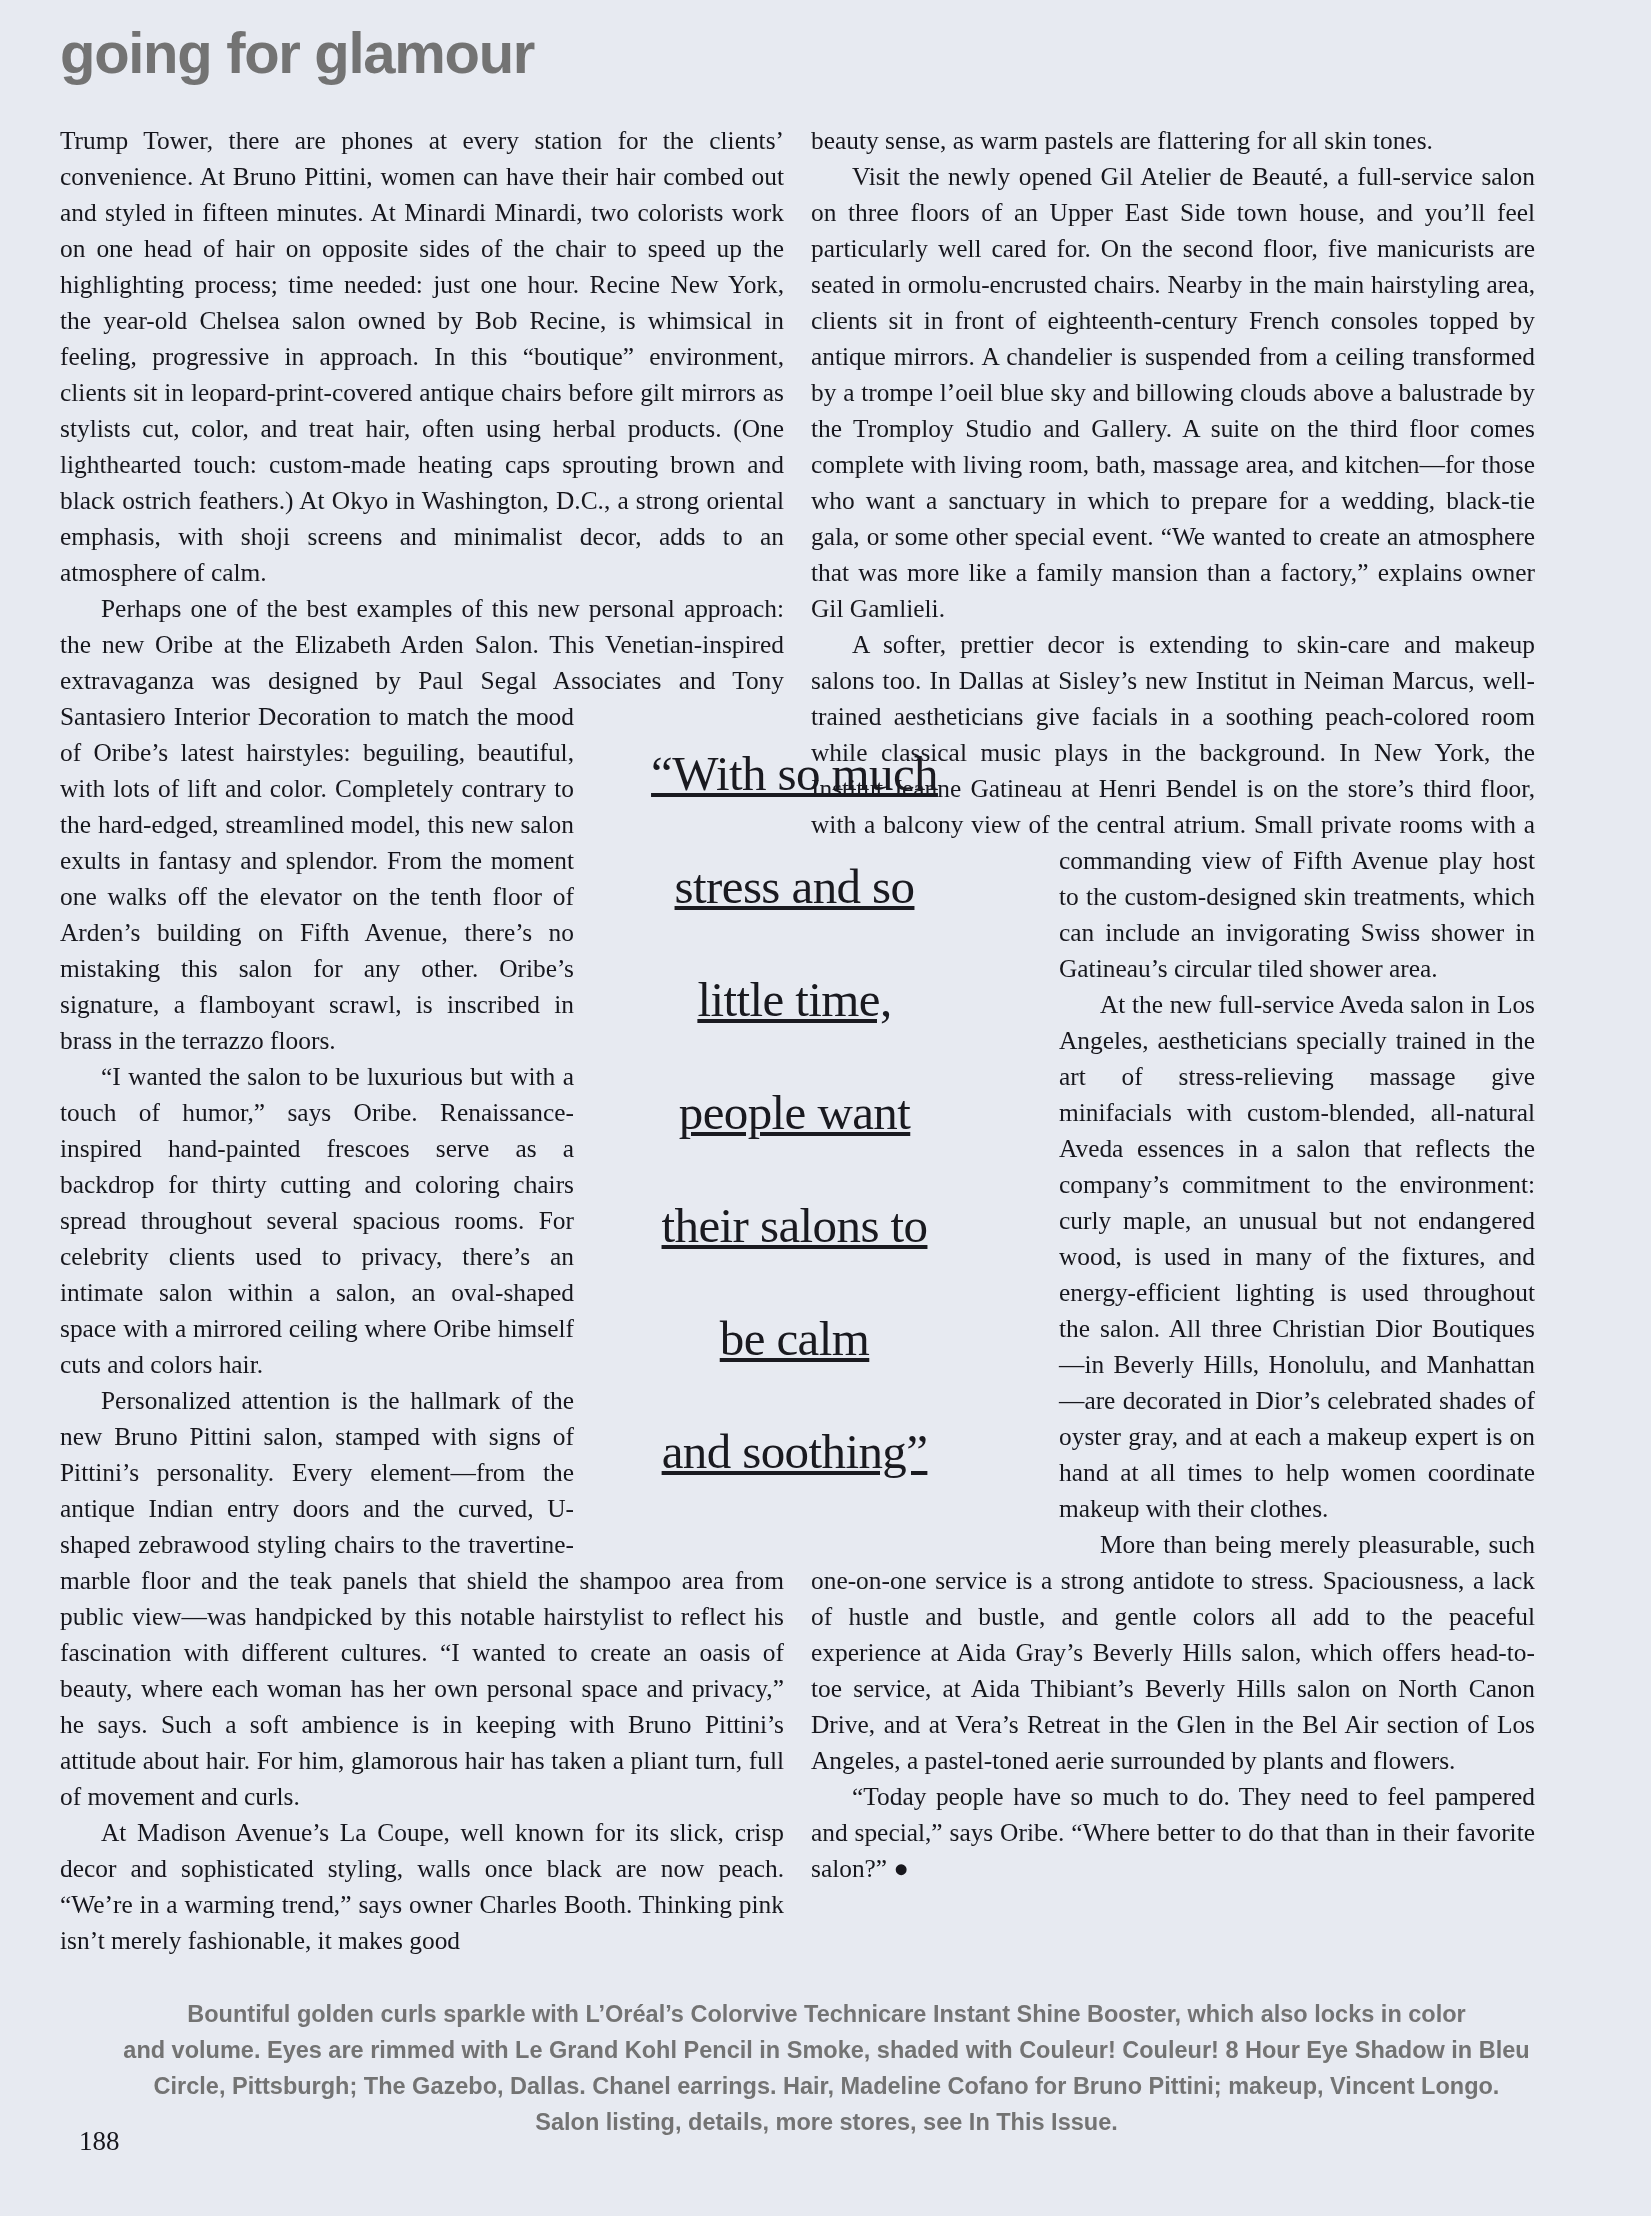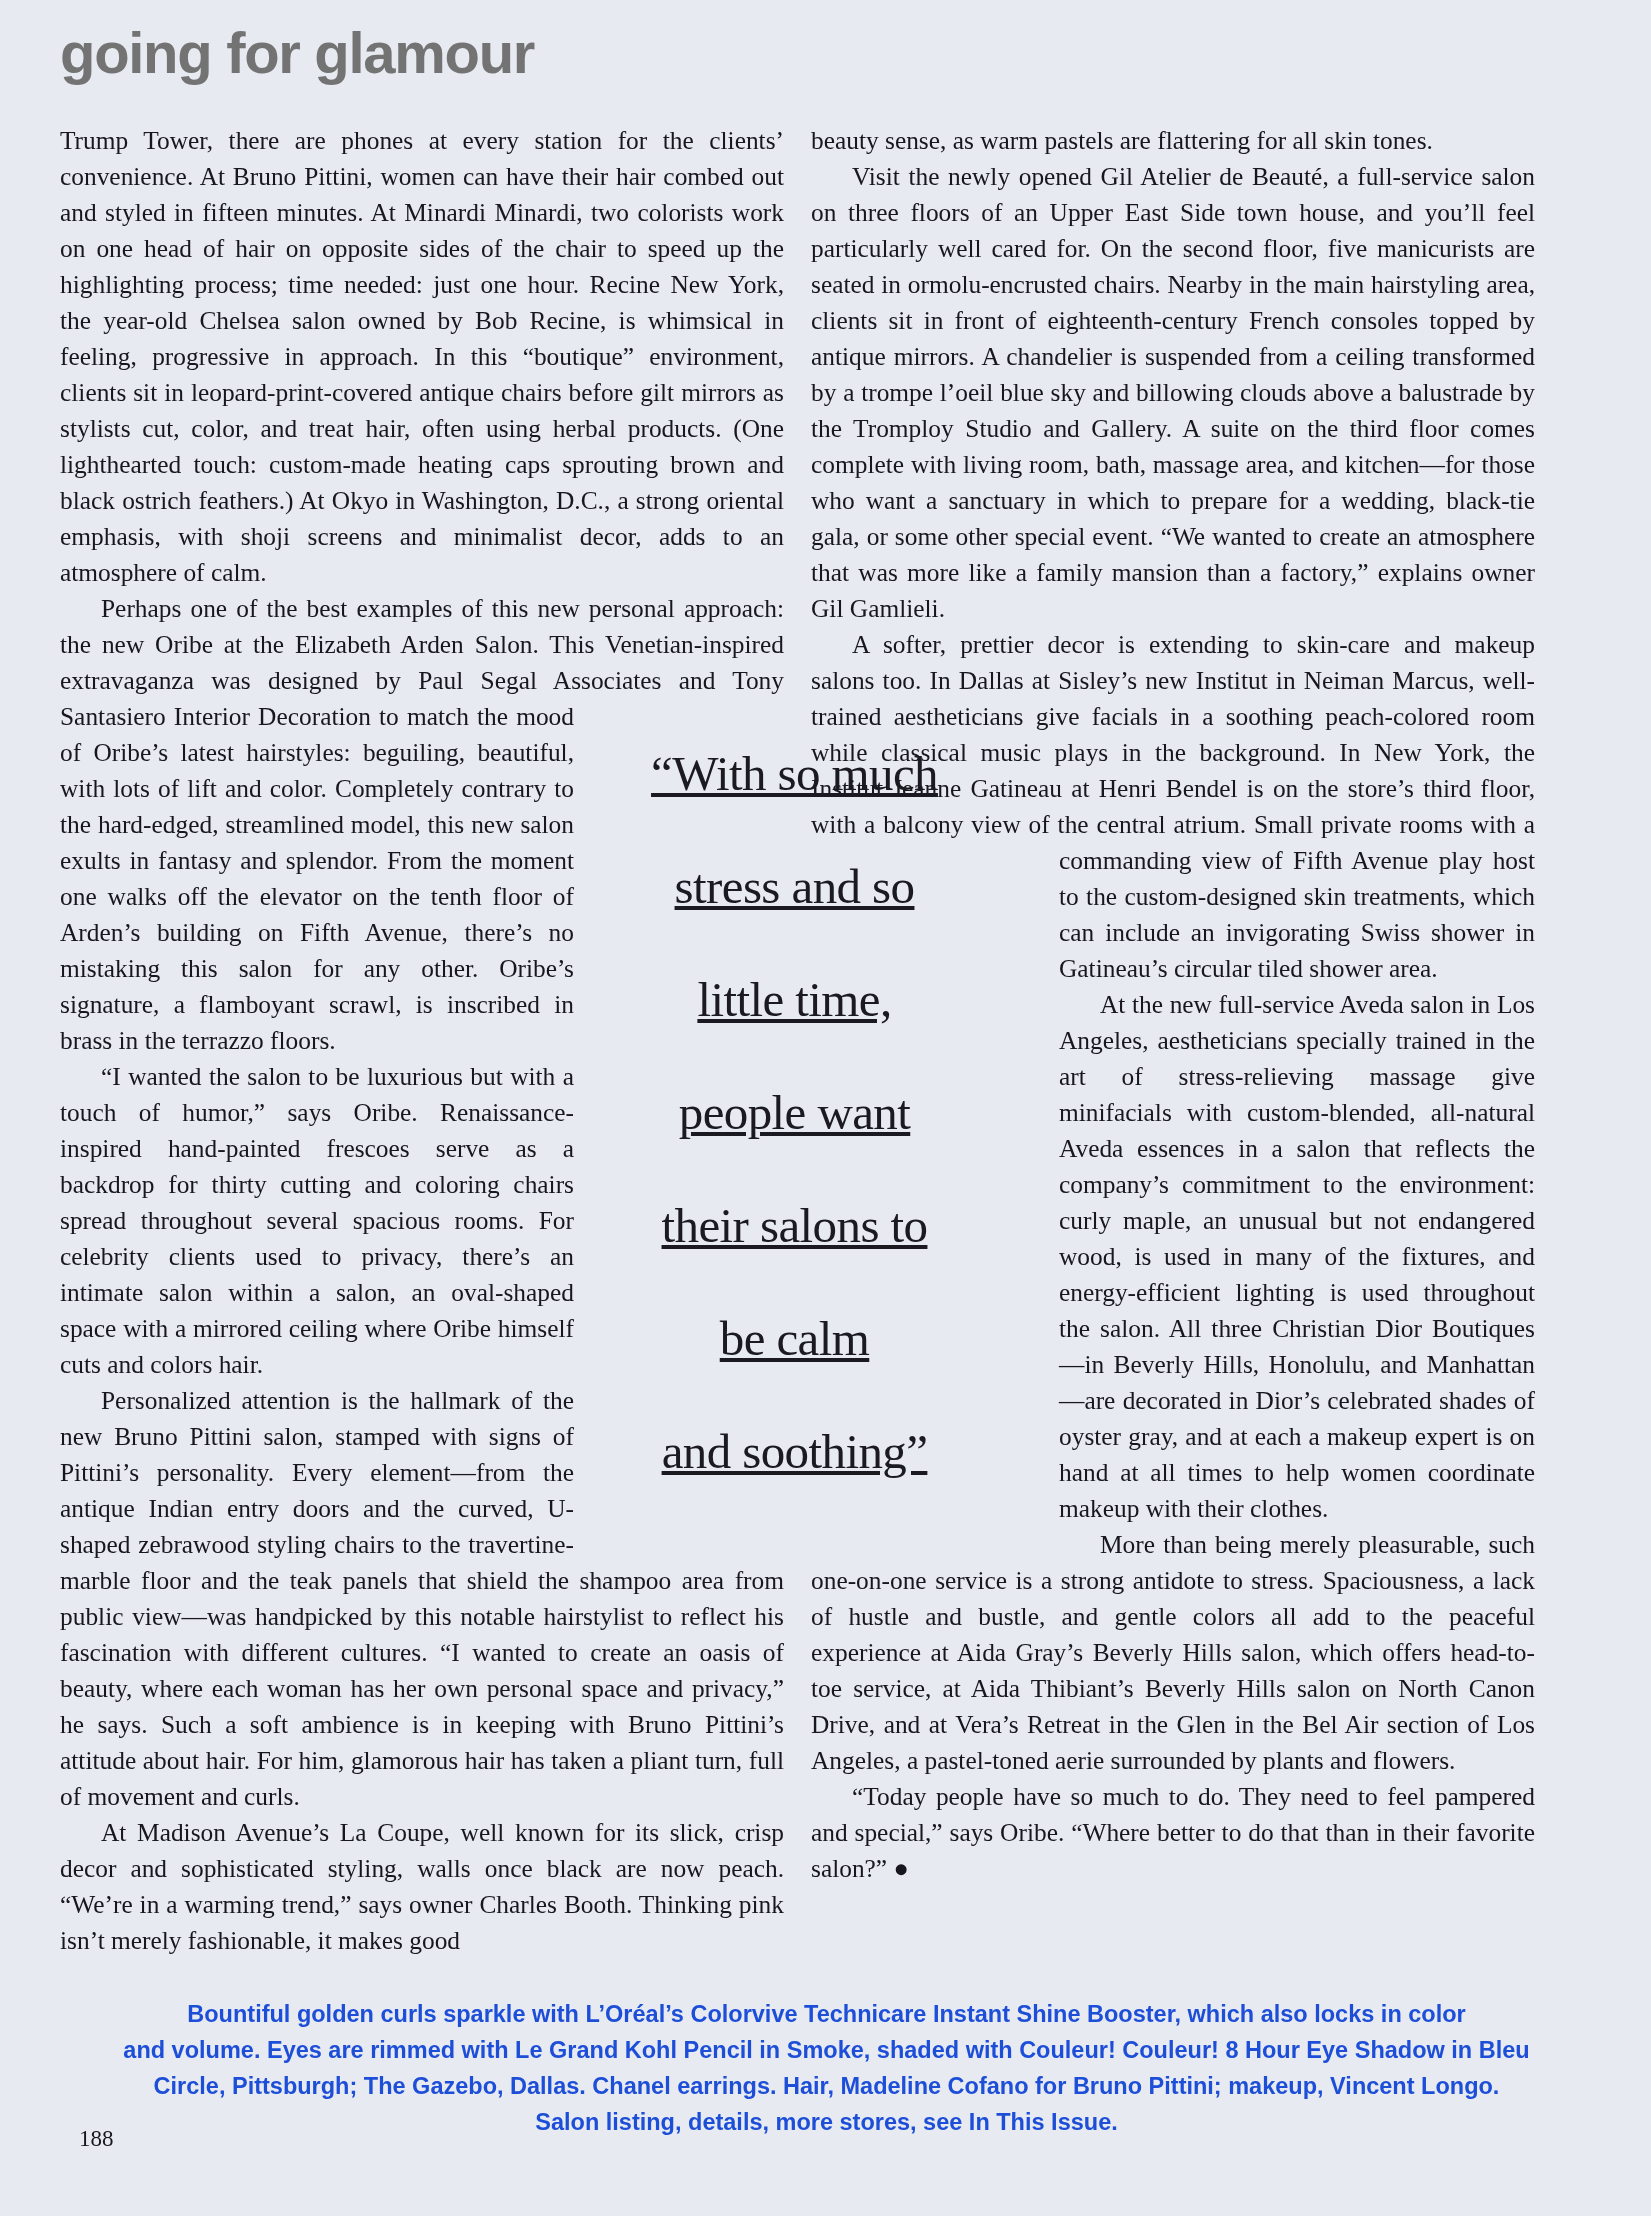--- a/index.html
+++ b/index.html
@@ -51,26 +51,26 @@
     text-decoration:underline;
   }
   .caption{
     position:absolute;left:64px;top:1996px;
     width:1525px;
     text-align:center;
     font-family:"Liberation Sans", sans-serif;
     font-weight:700;
     font-size:23.5px;
     line-height:36px;
-    color:#1d4ed8;
+    color:#737373;
   }
   .page-number{
     position:absolute;left:79px;top:2126px;
     font-family:"Liberation Serif", serif;
-    font-size:23px;
+    font-size:27px;
     color:#17171d;
     text-align:center;
   }
 </style>
 </head>
 <body>
 
 <div class="page">
 
   <div class="headline">going for glamour</div>

